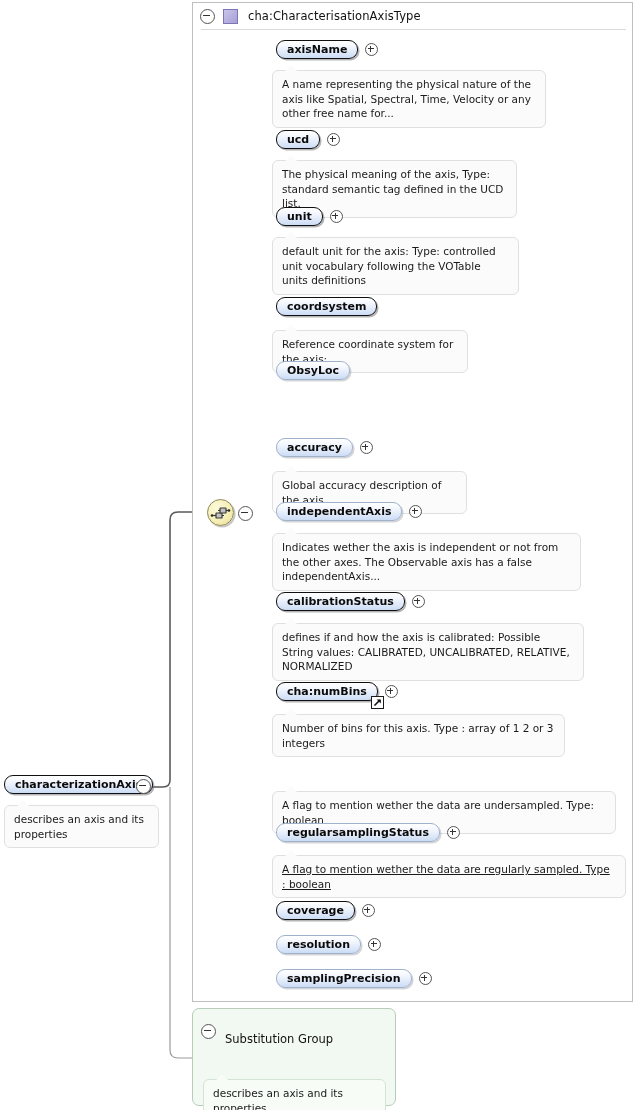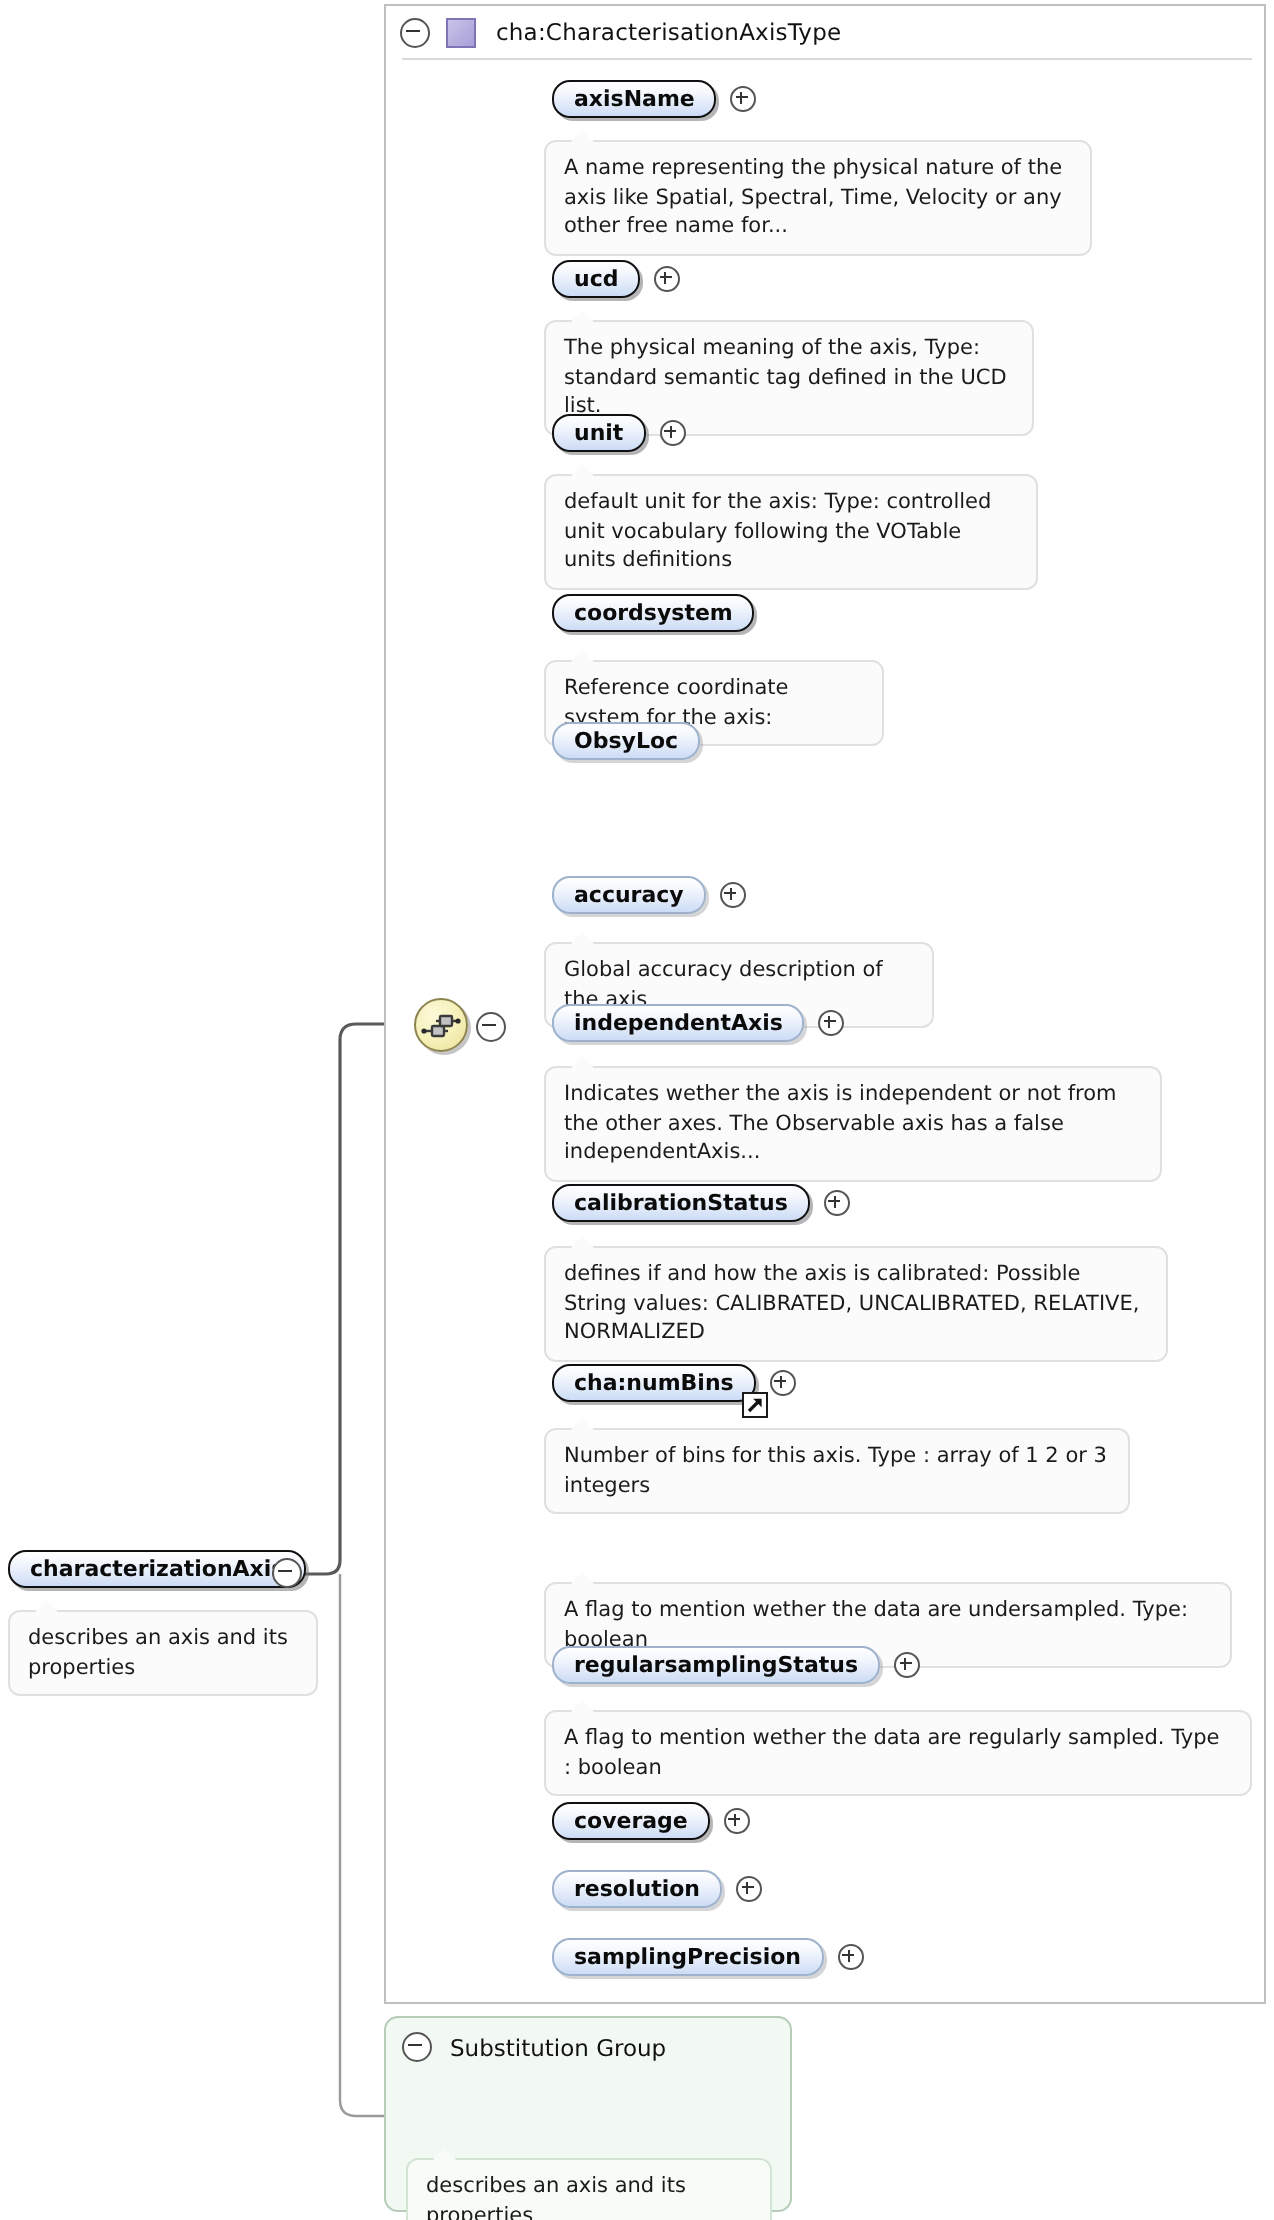--- a/index.html
+++ b/index.html
@@ -234,20 +234,21 @@
     left: 8px;
     top: 7px;
     display: flex;
     align-items: center;
   }
   .subgroup-title {
     margin-left: 9px;
     font-size: 11.5px;
     color: #111;
     white-space: nowrap;
+    margin-top: 16px;
   }
   .doc.ongreen {
     background: #f7fcf7;
     border-color: #d4e4d4;
   }
   .doc.ongreen::before { background: #f7fcf7; }
   .doc.ongreen::after { border-left-color:#d4e4d4; border-right-color:#d4e4d4; }
 
   
   .root-node { position: absolute; left: 4px; top: 775px; }
@@ -363,21 +364,21 @@
   </div>
   <div class="doc" style="left:272px; top:237px; width:247px;">
     <span>default unit for the axis: Type: controlled unit vocabulary following the VOTable units definitions</span>
   </div>
 
   <div class="node" style="left:276px; top:297px;">
     <span class="pill required">
       <span>coordsystem</span>
     </span>
   </div>
-  <div class="doc" style="left:272px; top:330px; width:170px;">
+  <div class="doc" style="left:272px; top:330px; width:196px;">
     <span>Reference coordinate system for the axis:</span>
   </div>
 
   <div class="node" style="left:276px; top:361px;">
     <span class="pill optional">
       <span>ObsyLoc</span>
     </span>
   </div>
 
   <div class="node" style="left:276px; top:438px;">
@@ -435,21 +436,21 @@
   <div class="doc" style="left:272px; top:791px; width:344px;">
     <span>A flag to mention wether the data are undersampled. Type: boolean</span>
   </div>
 
   <div class="node" style="left:276px; top:823px;">
     <span class="pill optional">
       <span>regularsamplingStatus</span>
     </span>
     <span class="plus-circle"></span>
   </div>
-  <div class="doc" style="left:272px; top:855px; width:354px;">
+  <div class="doc" style="left:272px; top:855px; width:354px;text-decoration:underline;">
     <span>A flag to mention wether the data are regularly sampled. Type : boolean</span>
   </div>
 
   <div class="node" style="left:276px; top:901px;">
     <span class="pill required">
       <span>coverage</span>
     </span>
     <span class="plus-circle"></span>
   </div>
 

